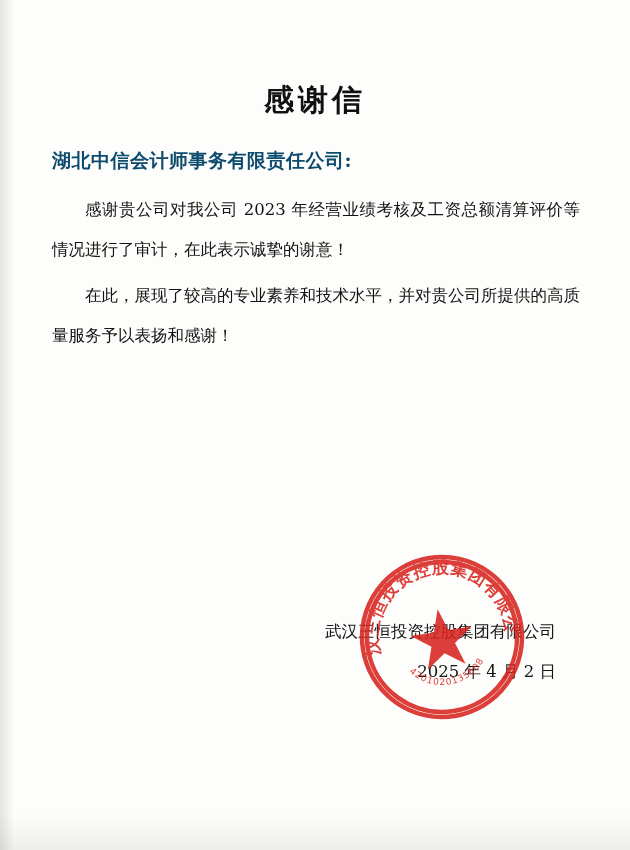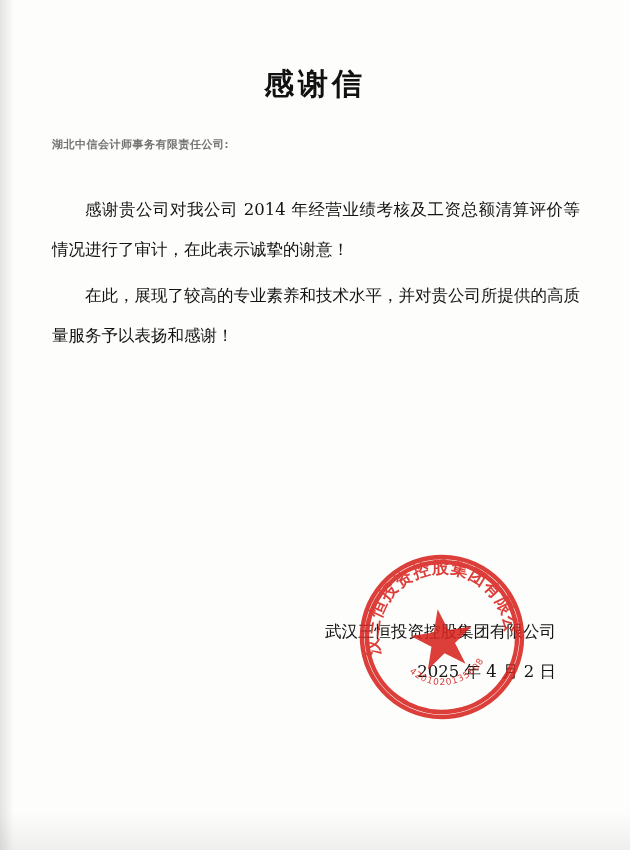--- a/index.html
+++ b/index.html
@@ -20,30 +20,30 @@
     background: #fdfdfb;
     box-sizing: border-box;
   }
   .doc-title {
     text-align: center;
     font-size: 30px;
     font-weight: bold;
     letter-spacing: 4px;
     color: #111111;
     margin: 0;
-    padding-top: 64px;
+    padding-top: 80px;
     font-family: "DejaVu Serif", "Liberation Serif", serif;
   }
   .salutation {
     position: absolute;
     left: 52px;
-    top: 137px;
-    font-size: 11px;
+    top: 148px;
+    font-size: 19px;
     font-weight: bold;
-    color: #737373;
+    color: #0c4a6e;
     letter-spacing: 0.5px;
   }
   .body-text {
     position: absolute;
     left: 52px;
     top: 190px;
     width: 528px;
     font-size: 16.5px;
     line-height: 40px;
     color: #141414;
@@ -125,21 +125,21 @@
 
 <div class="page">
 
   <div class="edge-shadow-left"></div>
 
   <h1 class="doc-title">感谢信</h1>
 
   <div class="salutation">湖北中信会计师事务有限责任公司:</div>
 
   <div class="body-text">
-    <p class="para">感谢贵公司对我公司 2014 年经营业绩考核及工资总额清算评价等情况进行了审计，在此表示诚挚的谢意！</p>
+    <p class="para">感谢贵公司对我公司 2023 年经营业绩考核及工资总额清算评价等情况进行了审计，在此表示诚挚的谢意！</p>
     <p class="para">在此，展现了较高的专业素养和技术水平，并对贵公司所提供的高质量服务予以表扬和感谢！</p>
   </div>
 
   <div class="signature-block">
     <div class="sig-company">武汉三恒投资控股集团有限公司</div>
     <div class="sig-date">2025 年 4 月 2 日</div>
   </div>
 
   <div class="seal">
     <svg width="172" height="172" viewBox="0 0 172 172" aria-hidden="true">

